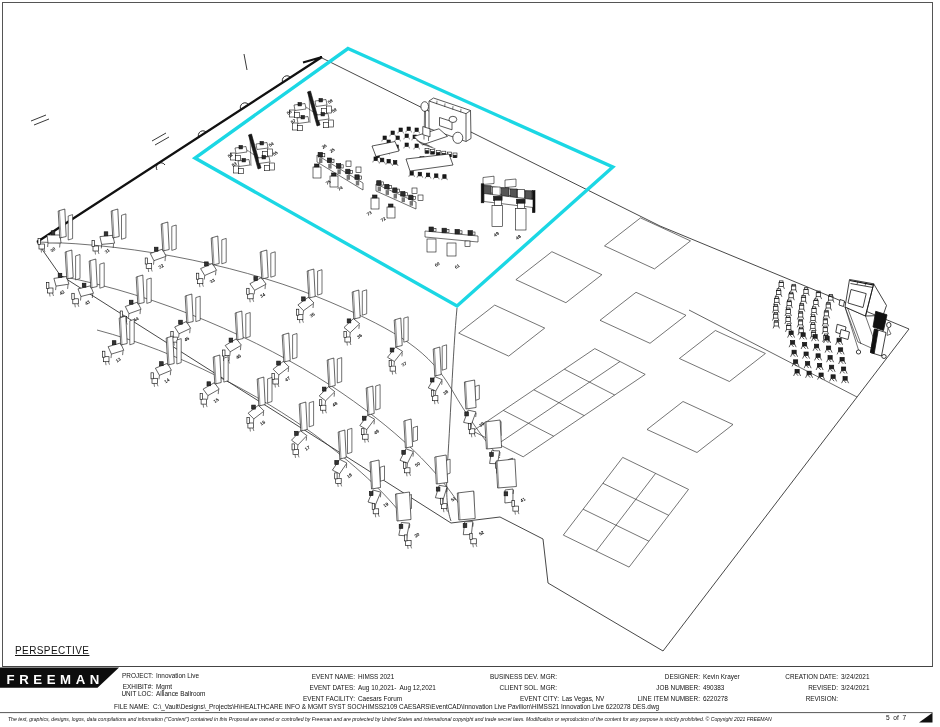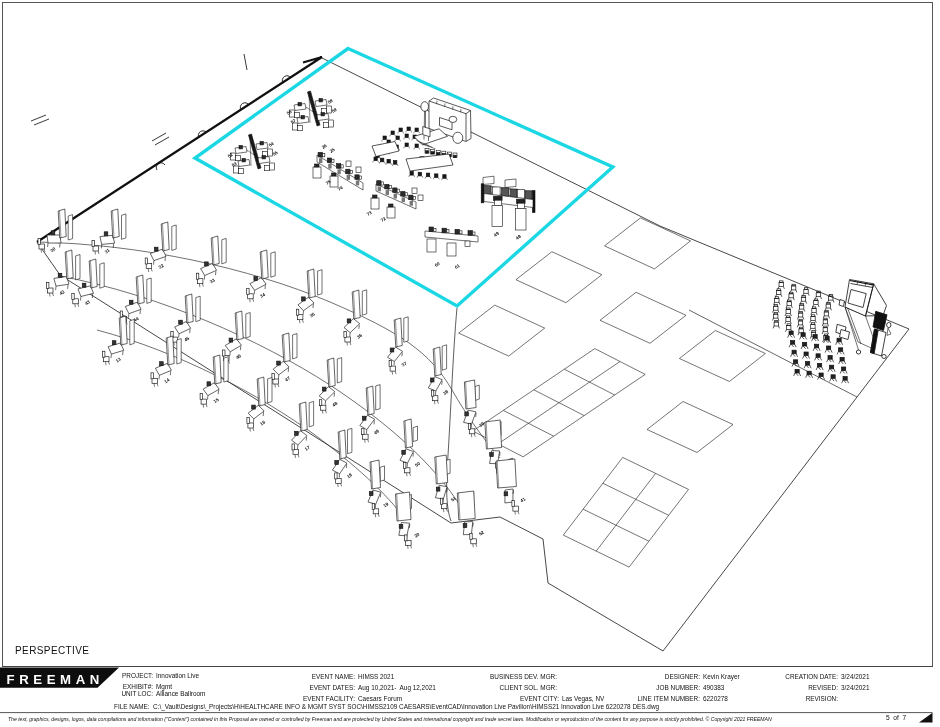--- a/index.html
+++ b/index.html
@@ -892,21 +892,21 @@
 
 <line x1="2.5" y1="666.5" x2="932.5" y2="666.5" stroke="#444" stroke-width="1"></line>
 <line x1="0" y1="712.6" x2="932.5" y2="712.6" stroke="#444" stroke-width="0.9"></line>
 
 <polygon points="0,667.5 119,667.5 97.5,687.8 0,687.8" fill="#0d0d0d"></polygon>
 <text x="6.5" y="683.5" font-family="Liberation Sans, sans-serif" font-size="13.2" font-weight="bold" fill="#fff" letter-spacing="4.6">FREEMAN</text>
 
 <polygon points="919,722.5 932.5,712.8 932.5,722.5" fill="#111"></polygon>
 </svg>
 
-<div class="tb" style="left:15px;top:644.5px;font-size:10px;letter-spacing:0.4px">PERSPECTIVE</div>
+<div class="tb" style="left:15px;top:644.5px;font-size:10px;text-decoration:underline;letter-spacing:0.4px">PERSPECTIVE</div>
 
 <div class="tb r" style="left:92px;top:672.2px;width:61px">PROJECT:</div>
 <div class="tb" style="left:156px;top:672.2px">Innovation Live</div>
 <div class="tb r" style="left:92px;top:683px;width:61px">EXHIBIT#:</div>
 <div class="tb" style="left:156px;top:682.5px">Mgmt</div>
 <div class="tb r" style="left:92px;top:689.5px;width:61px">UNIT LOC:</div>
 <div class="tb" style="left:156px;top:689.5px">Alliance Ballroom</div>
 
 <div class="tb r" style="left:285px;top:673.3px;width:70px">EVENT NAME:</div>
 <div class="tb" style="left:358px;top:673.3px">HIMSS 2021</div>

